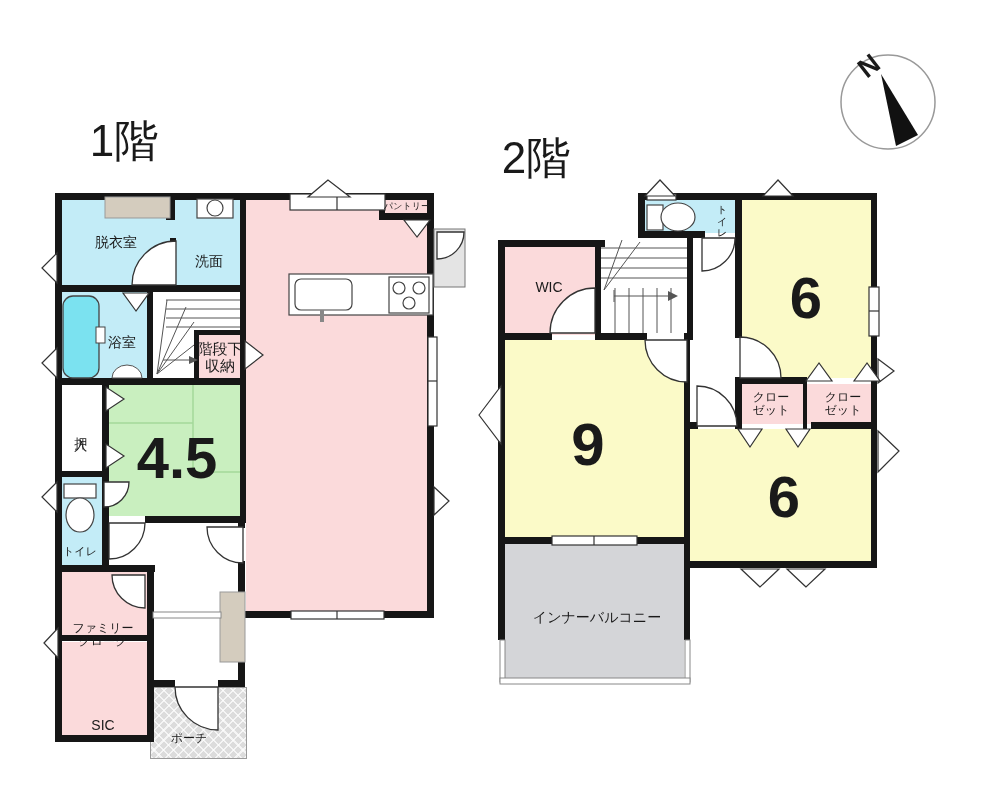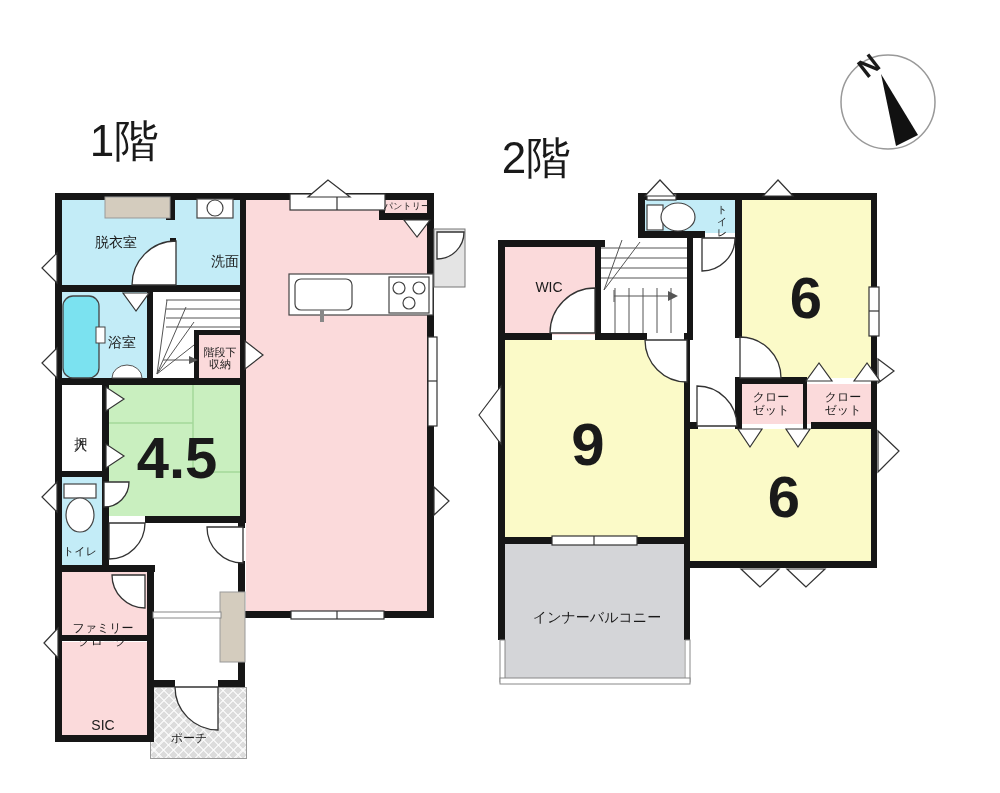--- a/index.html
+++ b/index.html
@@ -237,23 +237,23 @@
     <g>
       <circle cx="888" cy="102" r="47" fill="#fff" stroke="#999" stroke-width="1.5"></circle>
       <polygon points="881,74 896,146 918,135" fill="#111"></polygon>
     </g>
   </svg>
 
   <div class="lbl title" style="left:97px;top:141px;font-size:44px;margin-left:27px;">1階</div>
   <div class="lbl title" style="left:536px;top:141px;font-size:44px;margin-top:17px;">2階</div>
 
   <div class="lbl" style="left:116px;top:243px;font-size:14px;">脱衣室</div>
-  <div class="lbl" style="left:209px;top:262px;font-size:14px;margin-left:16px;">洗面</div>
+  <div class="lbl" style="left:209px;top:262px;font-size:14px;">洗面</div>
   <div class="lbl" style="left:122px;top:343px;font-size:14px;">浴室</div>
-  <div class="lbl" style="left:220px;top:358px;font-size:11px;">階段下
+  <div class="lbl" style="left:220px;top:358px;font-size:15px;">階段下
 収納</div>
   <div class="lbl" style="left:407px;top:206px;font-size:9px;">パントリー</div>
   <div class="lbl vert" style="left:80px;top:428px;font-size:13px;">押入</div>
   <div class="lbl bold" style="left:177px;top:458px;font-size:58px;">4.5</div>
   <div class="lbl" style="left:80px;top:551px;font-size:11px;">トイレ</div>
   <div class="lbl" style="left:103px;top:604px;font-size:12px;margin-top:31px;">ファミリー
 クローク</div>
   <div class="lbl" style="left:103px;top:690px;font-size:14px;margin-top:36px;">SIC</div>
   <div class="lbl" style="left:189px;top:739px;font-size:12px;">ポーチ</div>
 

